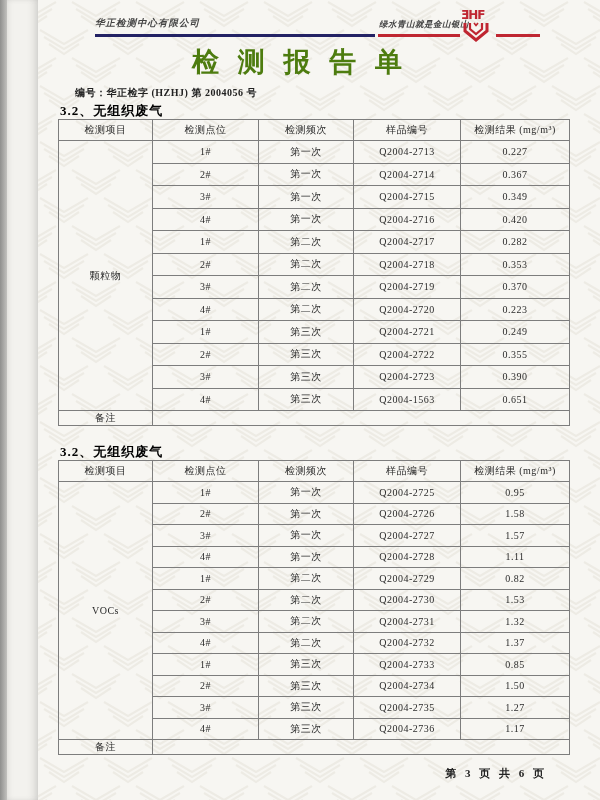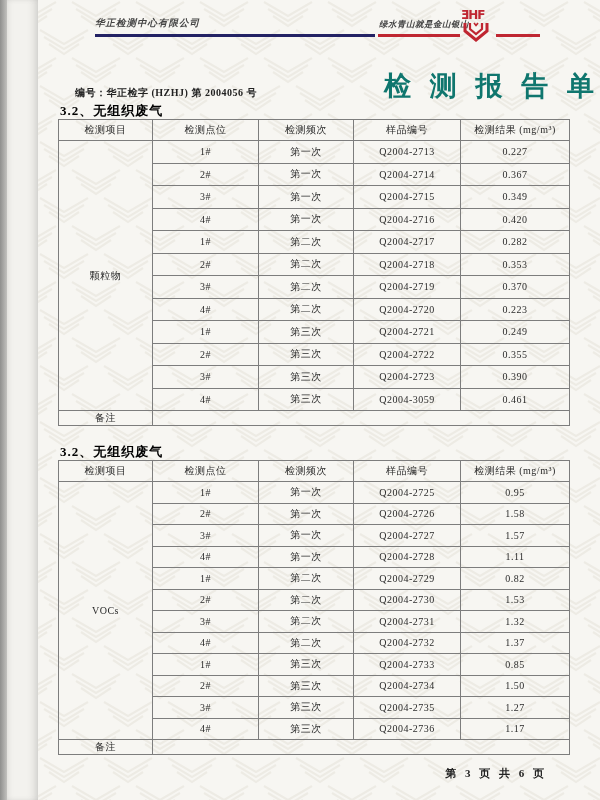--- a/index.html
+++ b/index.html
@@ -26,22 +26,22 @@
   .slogan {
     position:absolute; left:379px; top:19px; font-size:8.5px; font-weight:bold;
     font-style:italic; letter-spacing:.5px; color:#454545;
   }
   .rule { position:absolute; height:2.5px; top:34px; }
   .rule-navy { left:95px; width:280px; background:#232264; }
   .rule-red-a { left:378px; width:82px; background:#bf2631; }
   .rule-red-b { left:496px; width:44px; background:#bf2631; }
   .logo { position:absolute; left:460px; top:8px; width:32px; height:42px; }
   .report-title {
-    position:absolute; left:0; right:0; top:44px; text-align:right;
-    font-size:27px; font-weight:bold; letter-spacing:6px; color:#0f766e;margin-top:24px;
+    position:absolute; left:0; right:0; top:44px; text-align:center;
+    font-size:27px; font-weight:bold; letter-spacing:6px; color:#4d7c0f;
   }
   .doc-number {
     position:absolute; left:75px; top:86px; font-size:10px; font-weight:bold;
     letter-spacing:.5px; color:#222;text-align:center;
   }
   .section-heading {
     position:absolute; left:60px; font-size:13px; font-weight:bold; color:#000000;
     letter-spacing:1px;
   }
   .heading-1 { top:102px; }
@@ -192,22 +192,22 @@
       </tr>
       <tr>
         <td>3#</td>
         <td>第三次</td>
         <td>Q2004-2723</td>
         <td>0.390</td>
       </tr>
       <tr>
         <td>4#</td>
         <td>第三次</td>
-        <td>Q2004-3059</td>
-        <td>0.461</td>
+        <td>Q2004-1563</td>
+        <td>0.651</td>
       </tr>
     </tbody>
   <tbody>
     <tr class="remark-row">
       <td>备注</td>
       <td colspan="4"></td>
     </tr>
   </tbody>
 </table>
 

